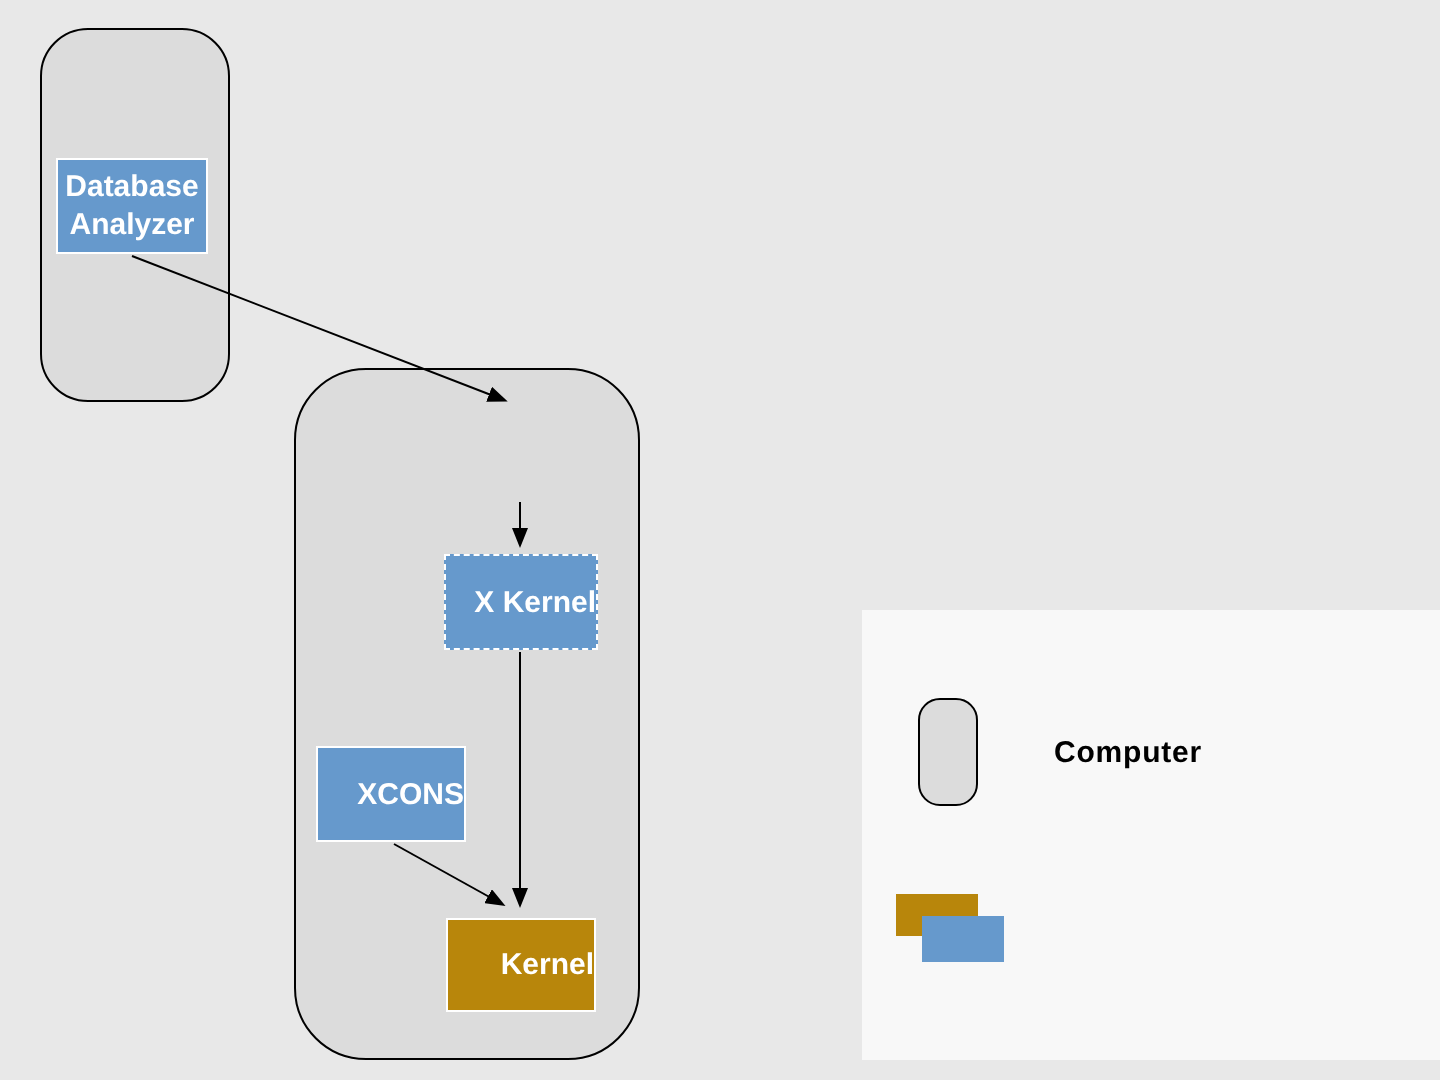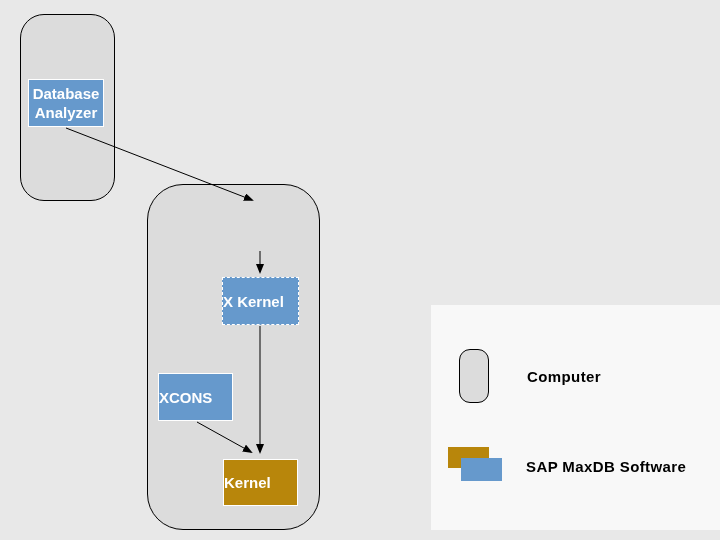--- a/index.html
+++ b/index.html
@@ -34,21 +34,21 @@
     position: absolute;
     box-sizing: border-box;
     background: #6699cc;
     border: 1.5px solid #ffffff;
     color: #ffffff;
     font-size: 15px;
     font-weight: bold;
     line-height: 19px;
     display: flex;
     align-items: center;
-    justify-content: flex-start;
+    justify-content: flex-end;
     text-align: center;
   }
   #node-database-analyzer { left: 28px;  top: 79px;  width: 76px; height: 48px; }
   #node-odbc             { left: 222px; top: 205px; width: 76px; height: 46px; }
   #node-x-server         { left: 222px; top: 277px; width: 77px; height: 48px; border-style: dashed; }
   #node-xcons            { left: 158px; top: 373px; width: 75px; height: 48px; }
   #node-kernel           { left: 223px; top: 459px; width: 75px; height: 47px; background: #b8860b; }
   #arrow-layer {
     position: absolute;
     left: 0; top: 0;
@@ -128,16 +128,15 @@
 
   <div id="legend-panel">
 
     <div id="legend-computer-icon"></div>
     <div id="legend-computer-label" class="legend-label">Computer</div>
 
     <div id="legend-software-icon">
       <div id="legend-rect-orange" class="legend-rect"></div>
       <div id="legend-rect-blue" class="legend-rect"></div>
     </div>
-    <div id="legend-software-label" class="legend-label">SAP MaxDB Software</div>
   </div>
 
 </div>
 
 </body></html>

